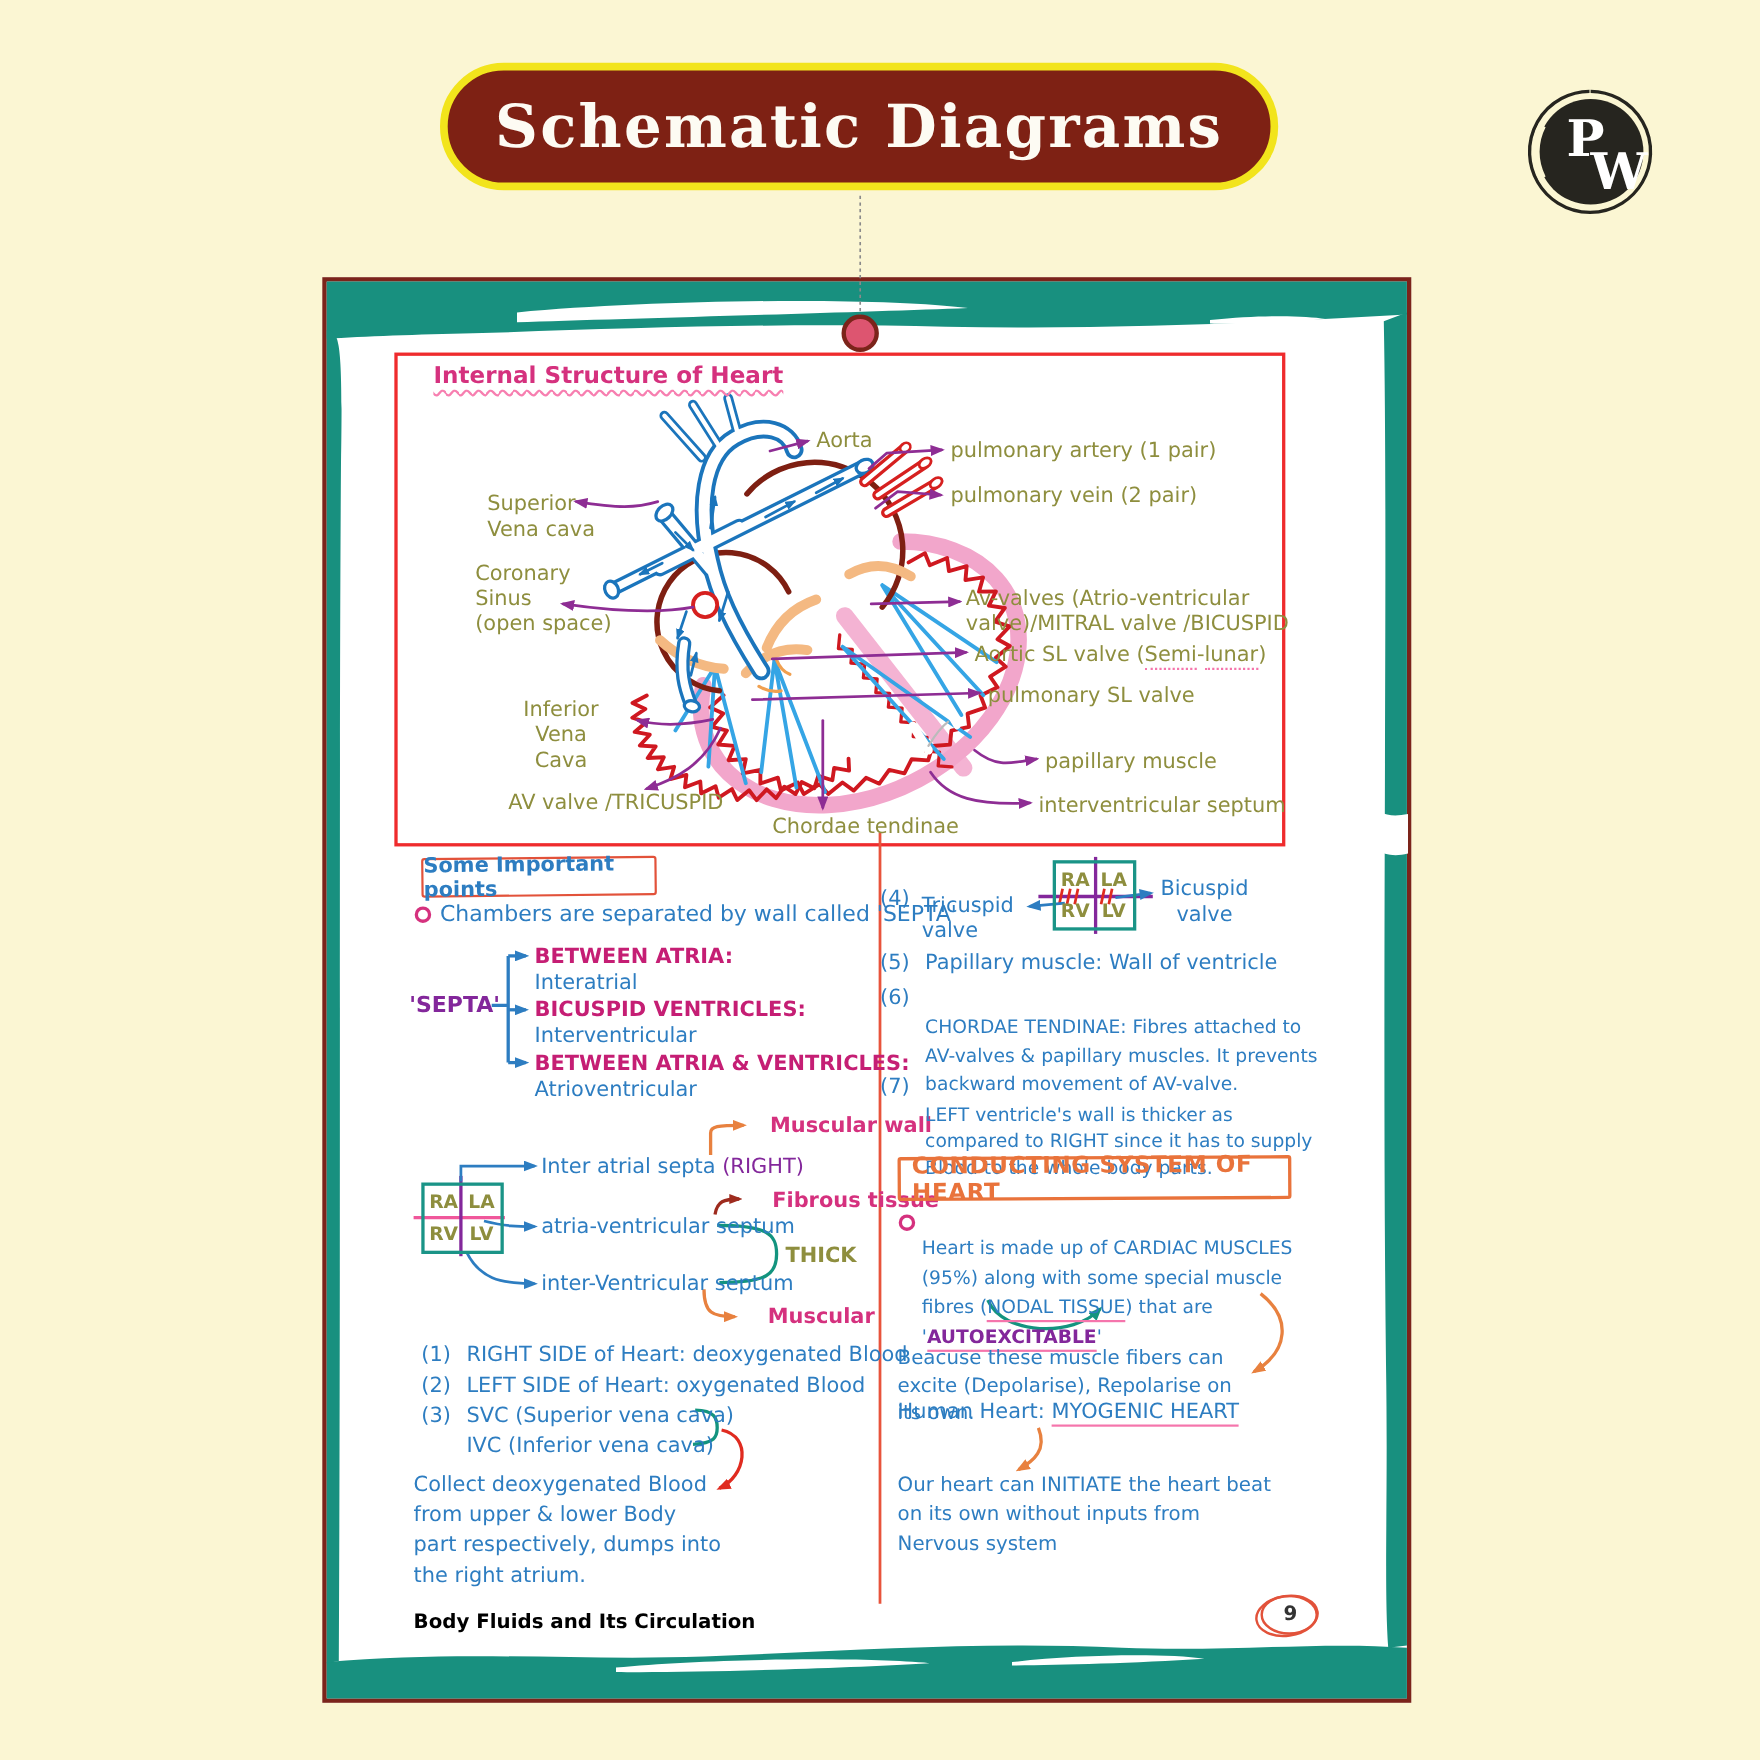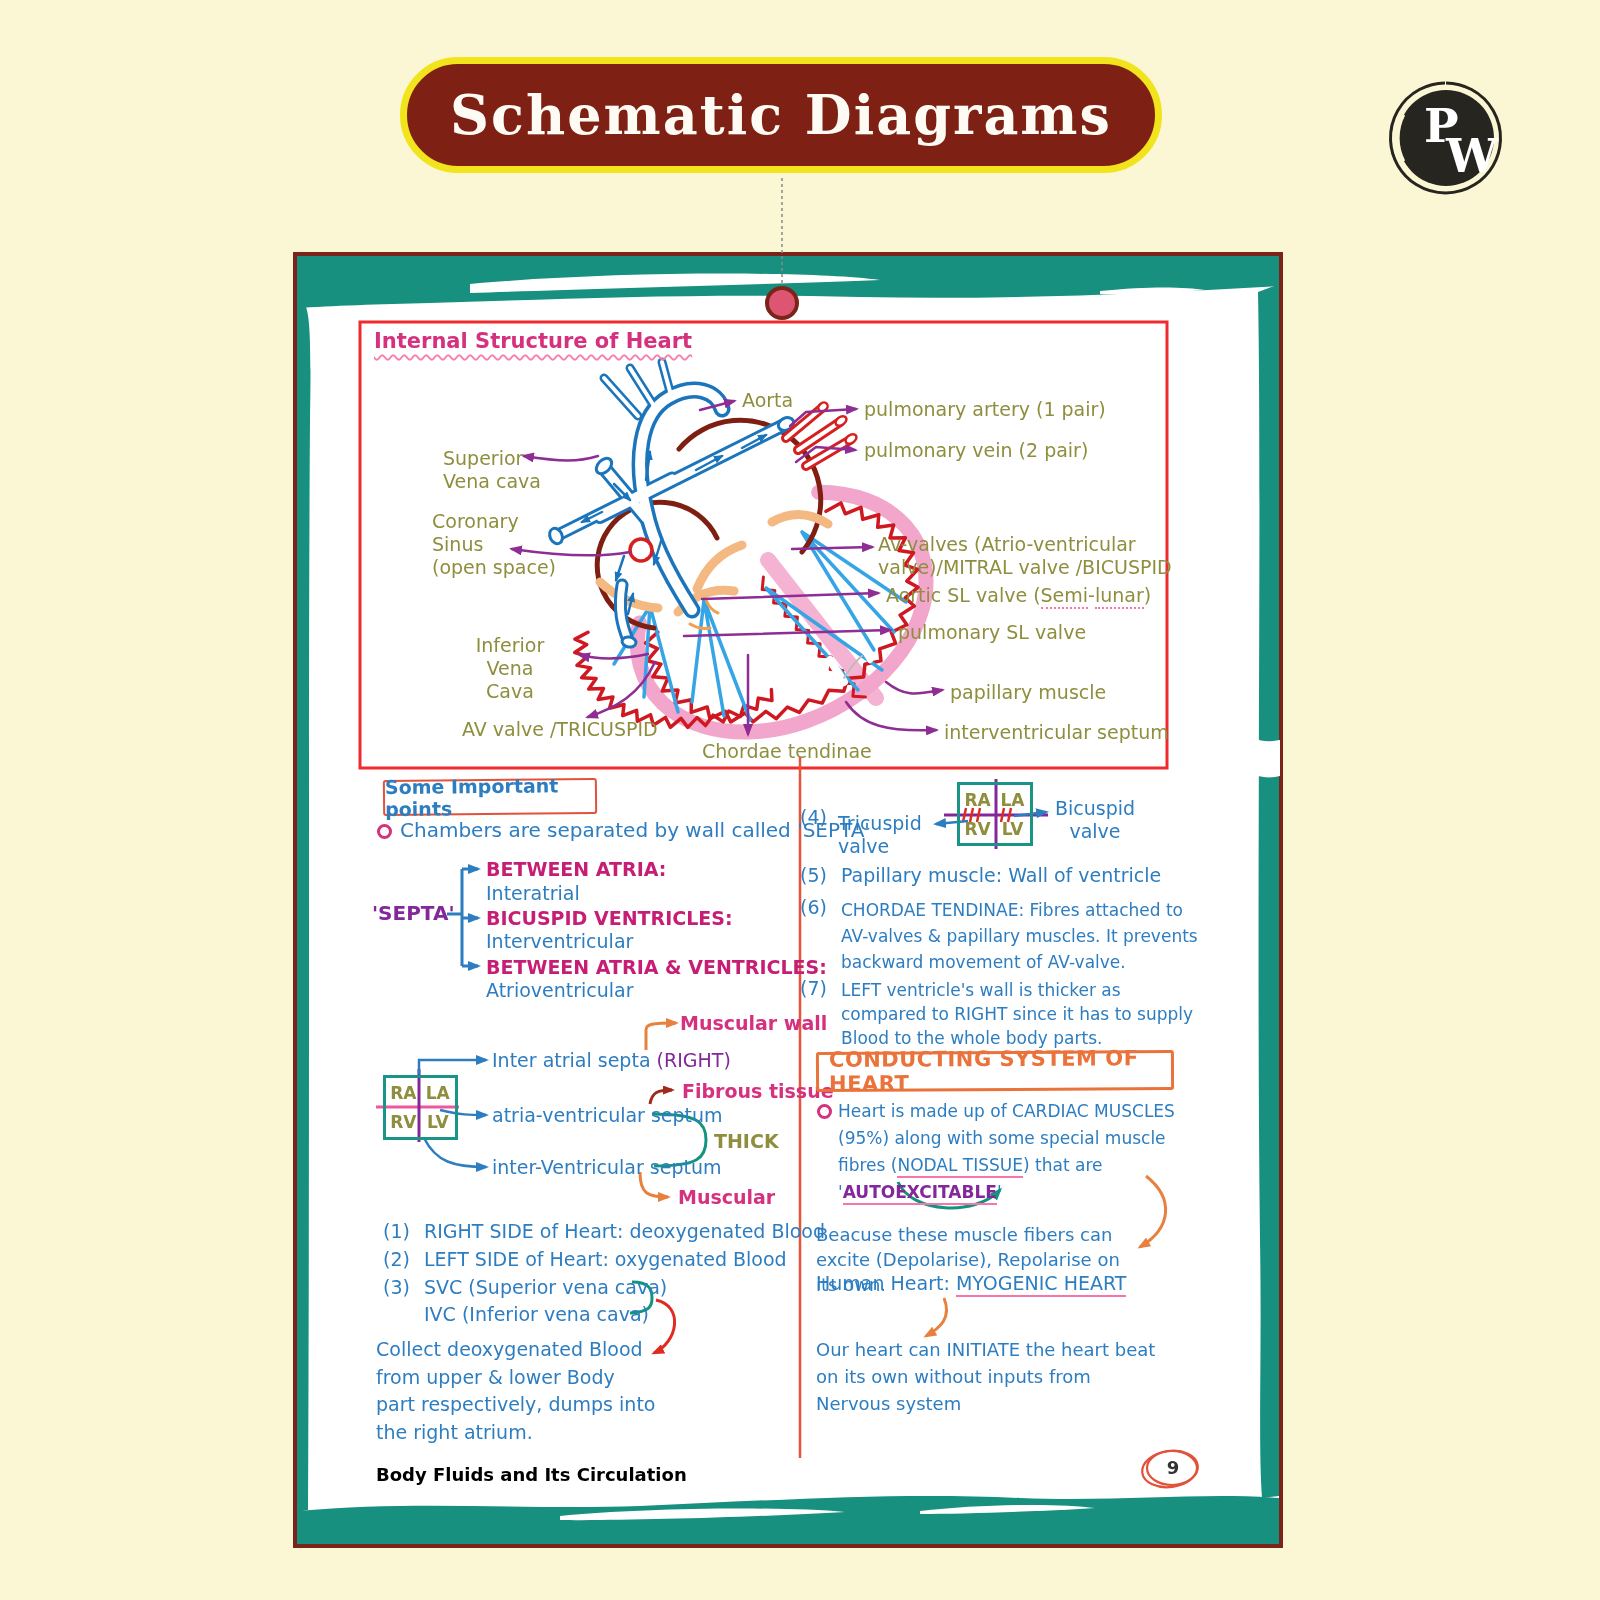--- a/index.html
+++ b/index.html
@@ -3,27 +3,27 @@
 <meta charset="utf-8">
 <style>
   html,body{margin:0;padding:0;background:#FBF6D3;}
   .stage{position:relative;width:1600px;height:1600px;background:#FBF6D3;
          font-family:"DejaVu Sans",sans-serif;overflow:hidden;}
   .abs{position:absolute;}
   .t{position:absolute;white-space:pre-line;line-height:1.22;}
   .nowrap{white-space:nowrap;}
   .bold{font-weight:bold;}
   .c-blue{color:#2D7DC1;}
-  .c-mag{color:#D5317E;}
+  .c-mag{color:#D5317E;margin-left:20px;}
   .c-magd{color:#C51E74;}
   .c-pur{color:#83279B;}
   .c-olv{color:#8E8E3E;}
   .c-org{color:#E9733B;}
   .c-blk{color:#000000;}
-  .f17{font-size:17px;} .f18{font-size:18px;} .f19{font-size:19px;}
+  .f17{font-size:17px;margin-top:24px;} .f18{font-size:18px;} .f19{font-size:19px;}
   .f20{font-size:20px;} .f21{font-size:21px;}
   .para{white-space:normal;line-height:1.45;}
   .u-pink{border-bottom:2.5px solid #F575AC;padding-bottom:1px;}
   .u-dot{border-bottom:2px dotted #F575AC;padding-bottom:1px;}
   .u-wavy{text-decoration:underline wavy #F77FB0 2px;text-underline-offset:6px;}
   .page{position:absolute;left:293px;top:252px;width:990px;height:1296px;
         background:#ffffff;border:4px solid #7B241A;box-sizing:border-box;z-index:1;}
   .overlay{position:absolute;left:0;top:0;z-index:2;pointer-events:none;}
   .txt-layer{z-index:3;}
   .banner{position:absolute;left:400px;top:57px;width:762px;height:116px;

